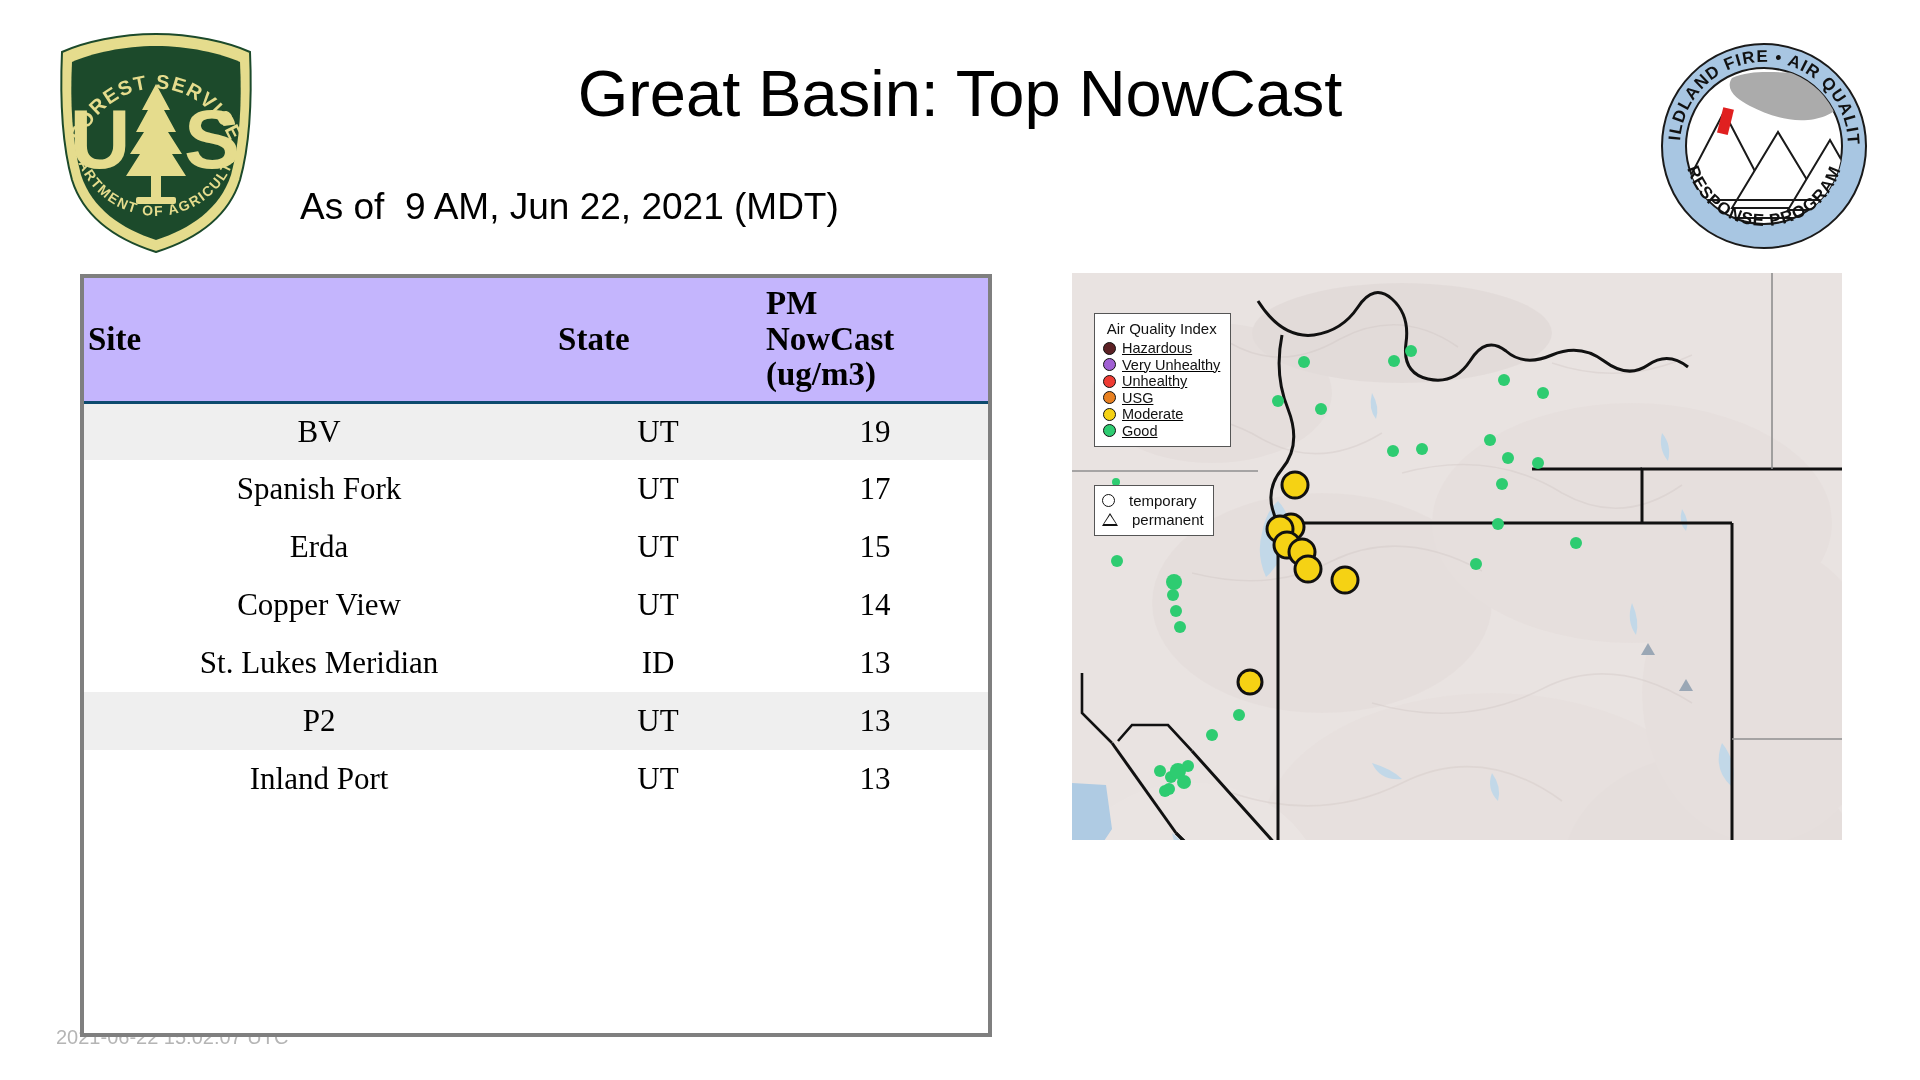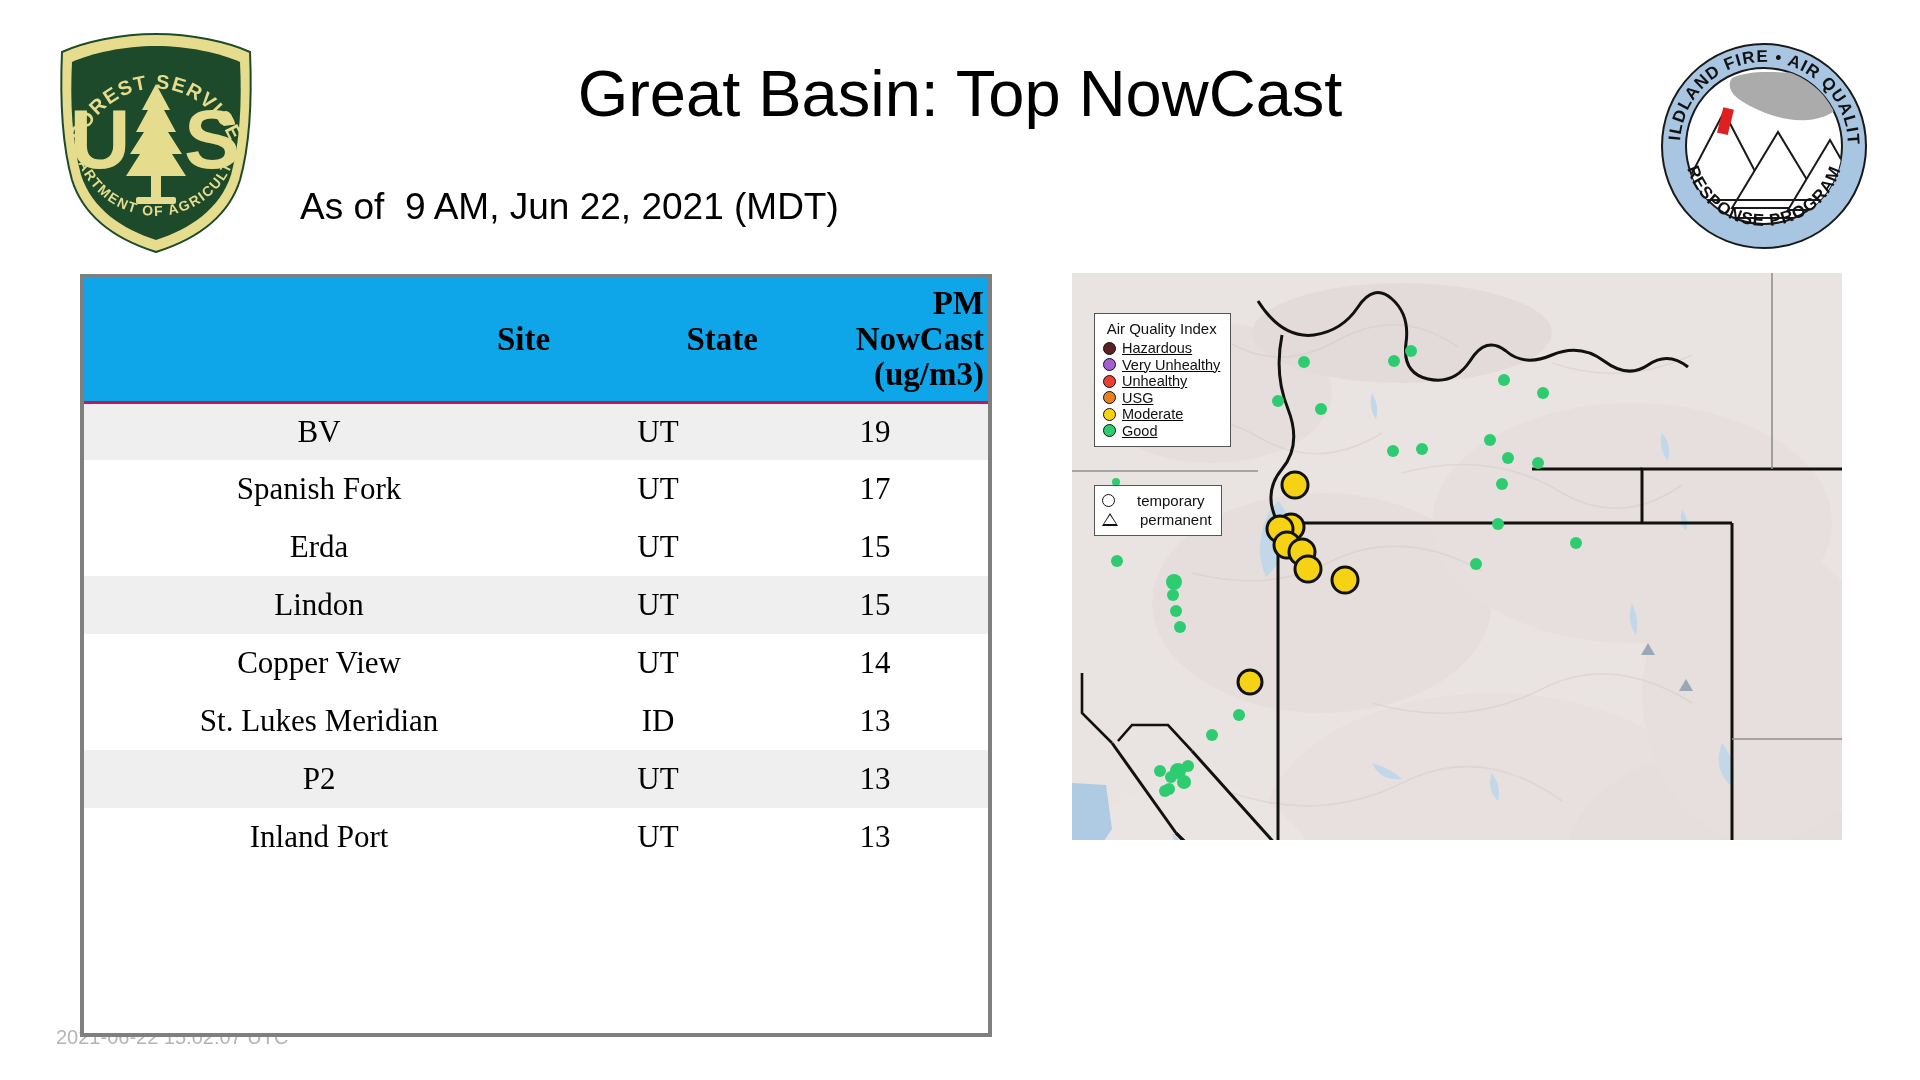--- a/index.html
+++ b/index.html
@@ -32,27 +32,27 @@
   
   .wfaqrp-logo { position: absolute; left: 1658px; top: 40px; width: 212px; height: 212px; }
 
   
   .data-table-wrap {
     position: absolute; left: 80px; top: 274px; width: 912px; height: 763px;
     border: 4px solid #7f7f7f; background: #ffffff;
   }
   table.data-table { width: 100%; border-collapse: collapse; table-layout: fixed; }
   table.data-table thead th {
-    background: #0ea5e9;
+    background: #c4b5fd;
     font-family: "Liberation Serif", serif;
     font-weight: bold; font-size: 33px; color: #000;
-    text-align: right; vertical-align: middle;
+    text-align: left; vertical-align: middle;
     padding: 8px 4px; height: 117px;
     line-height: 1.08;
-    border-bottom: 3px solid #be185d;
+    border-bottom: 3px solid #0c4a6e;
   }
   table.data-table tbody td {
     font-family: "Liberation Serif", serif;
     font-size: 31px; color: #000; text-align: center;
     height: 58px; padding: 0;
   }
   table.data-table tbody tr.odd td { background: #efefef; }
   table.data-table tbody tr.even td { background: #ffffff; }
   .col-site  { width: 52%; }
   .col-state { width: 23%; }
@@ -91,21 +91,21 @@
   .legend-label {
     font-family: "Liberation Sans", sans-serif;
     font-size: 14.5px; color: #111; line-height: 1;
   }
 
   .map-legend2 {
     position: absolute; left: 22px; top: 212px;
     background: #ffffff; border: 1.5px solid #555;
     padding: 5px 9px 6px 7px;
   }
-  .legend2-row { display: flex; align-items: center; gap: 22px; height: 19px; }
+  .legend2-row { display: flex; align-items: center; gap: 14px; height: 19px; }
   .legend2-label {
     font-family: "Liberation Sans", sans-serif;
     font-size: 15px; color: #111; line-height: 1;
   }
   .shape-circle {
     width: 13px; height: 13px; border-radius: 50%;
     border: 1.8px solid #111; background: #fff; flex: none;
   }
   .shape-triangle {
     width: 0; height: 0; flex: none;
@@ -224,25 +224,20 @@
             <td>UT</td>
             <td>19</td>
           </tr>
           <tr class="even">
             <td>Spanish Fork</td>
             <td>UT</td>
             <td>17</td>
           </tr>
           <tr class="even">
             <td>Erda</td>
-            <td>UT</td>
-            <td>15</td>
-          </tr>
-          <tr class="odd">
-            <td>Lindon</td>
             <td>UT</td>
             <td>15</td>
           </tr>
           <tr class="even">
             <td>Copper View</td>
             <td>UT</td>
             <td>14</td>
           </tr>
           <tr class="even">
             <td>St. Lukes Meridian</td>

